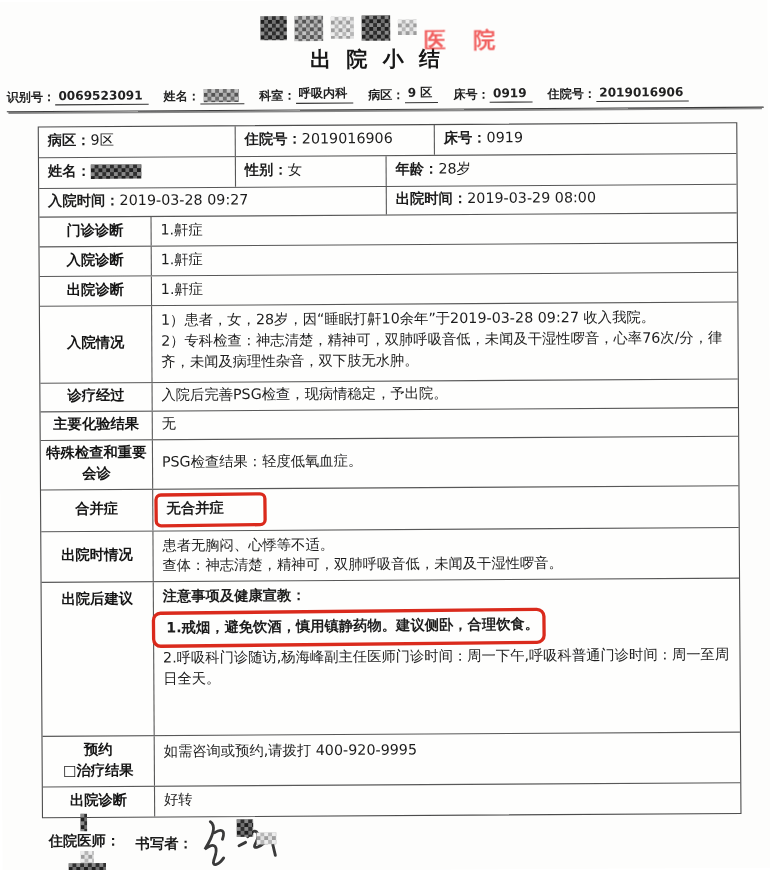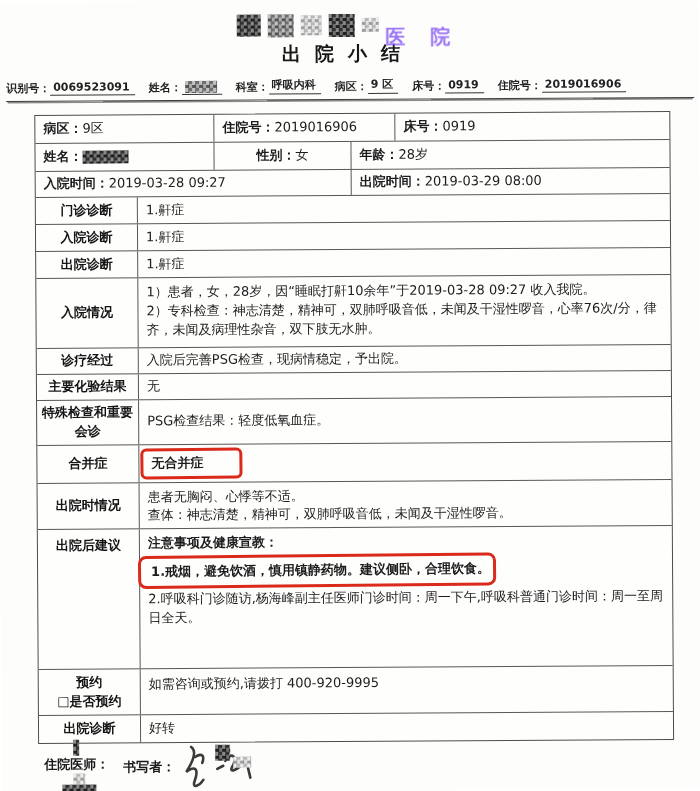--- a/index.html
+++ b/index.html
@@ -11,21 +11,21 @@
   .doc{
     position:relative;width:700px;height:791px;background:#fdfdfc;
     transform:rotate(-0.35deg);transform-origin:50% 50%;
   }
   
   .hdr{padding-top:12px;text-align:center;}
   .hosp-line{display:flex;align-items:center;justify-content:center;gap:7px;height:26px;}
   .pix{display:inline-block;background-image:conic-gradient(#6e6e6e 25%,#ababab 0 50%,#545454 0 75%,#c2c2c2 0);background-size:7px 7px;}
   .pix-dark{background-image:conic-gradient(#2f2f2f 25%,#707070 0 50%,#1f1f1f 0 75%,#8a8a8a 0);}
   .pix-light{background-image:conic-gradient(#b7b7b7 25%,#e0e0e0 0 50%,#9d9d9d 0 75%,#ededed 0);}
-  .ghost{font-size:20px;font-weight:bold;color:#8b5cf6;letter-spacing:9px;opacity:.85;filter:blur(.3px);margin-top:24px;}
+  .ghost{font-size:20px;font-weight:bold;color:#ef4444;letter-spacing:9px;opacity:.85;filter:blur(.3px);margin-top:24px;}
   .doc-title{margin-top:3px;font-size:19px;font-weight:bold;letter-spacing:14px;color:#171717;}
   
   .id-line{
     margin:10px 4px 0 8px;padding:0 0 5px 0;
     display:flex;flex-wrap:nowrap;align-items:flex-end;gap:14px;
     font-size:11px;font-weight:bold;color:#222;
     border-bottom:1.5px solid #3c3c3c;box-shadow:0 3px 0 -1.5px #8a8a8a;
     white-space:nowrap;
   }
   .id-item{display:inline-flex;align-items:flex-end;}
@@ -39,21 +39,21 @@
   .lbl{flex:0 0 101px;align-items:center;text-align:center;font-weight:bold;padding:3px 3px;color:#151515;}
   .val{flex:1;color:#1d1d1d;}
   .top-lab{font-weight:bold;}
   .r-a{min-height:28px;} .r-b{min-height:28px;} .r-c{min-height:26px;}
   .r-dx{min-height:27px;}
   .r-adm{min-height:70px;} .r-course{min-height:26px;} .r-lab{min-height:26px;}
   .r-spec{min-height:42px;} .r-comorb{min-height:32px;} .r-dis{min-height:43px;}
   .r-advice{min-height:140px;} .r-appt{min-height:46px;} .r-result{min-height:27px;}
   .r-adm .val,.r-dis .val,.r-advice .val{justify-content:flex-start;padding-top:5px;}
   .cellA1{flex:0 0 178px;} .cellA2{flex:0 0 181px;} .cellA3{flex:1;}
-  .cellB1{flex:0 0 178px;} .cellB2{flex:0 0 137px;align-items:center;} .cellB3{flex:1;}
+  .cellB1{flex:0 0 178px;} .cellB2{flex:0 0 137px;} .cellB3{flex:1;}
   .cellC1{flex:0 0 315px;} .cellC2{flex:1;}
   
   .redbox-inline{
     display:inline-block;align-self:flex-start;
     border:3px solid #da2a1c;border-radius:6px;
     padding:3px 36px 3px 8px;margin-left:-7px;
     transform:rotate(-0.3deg);font-weight:bold;
   }
   .redbox-line{
     display:block;border:3px solid #da2a1c;border-radius:8px;
@@ -213,21 +213,21 @@
       <div class="td val">
         <div class="advice-intro">注意事项及健康宣教：</div>
         <div class="redbox-line">1.戒烟，避免饮酒，慎用镇静药物。建议侧卧，合理饮食。</div>
         <div>2.呼吸科门诊随访,杨海峰副主任医师门诊时间：周一下午,呼吸科普通门诊时间：周一至周日全天。</div>
       </div>
     </div>
 
     <div class="tr r-appt">
       <div class="td lbl">
         <div>预约</div>
-        <div>□是否预约</div>
+        <div>□治疗结果</div>
       </div>
       <div class="td val" style="justify-content:flex-start;padding-top:6px;">如需咨询或预约,请拨打 400-920-9995</div>
     </div>
 
     <div class="tr r-result">
       <div class="td lbl">出院诊断</div>
       <div class="td val">好转</div>
     </div>
 
   </div>

